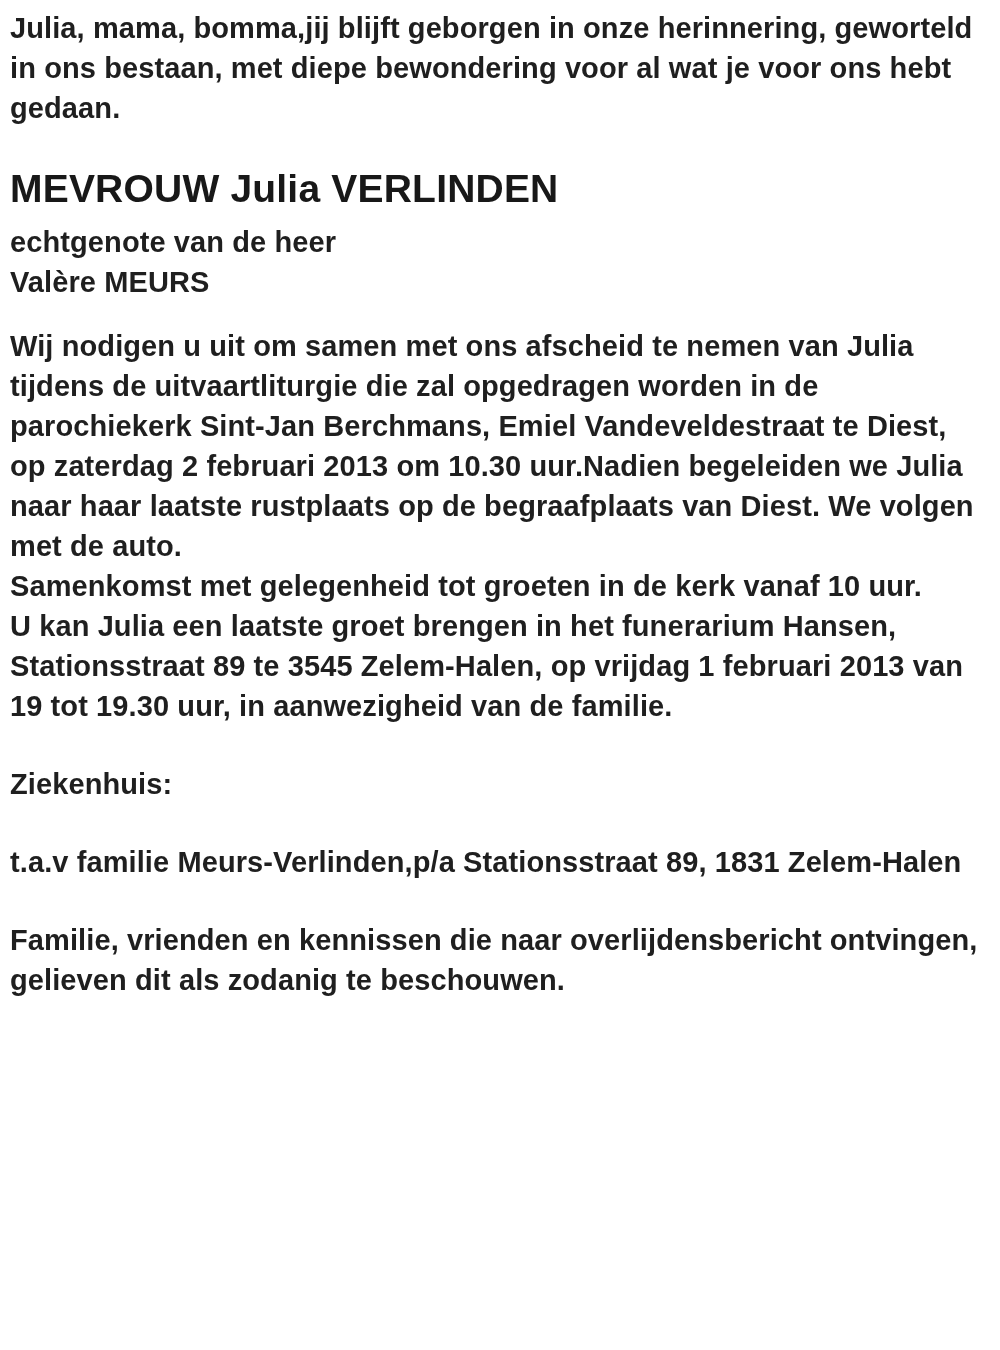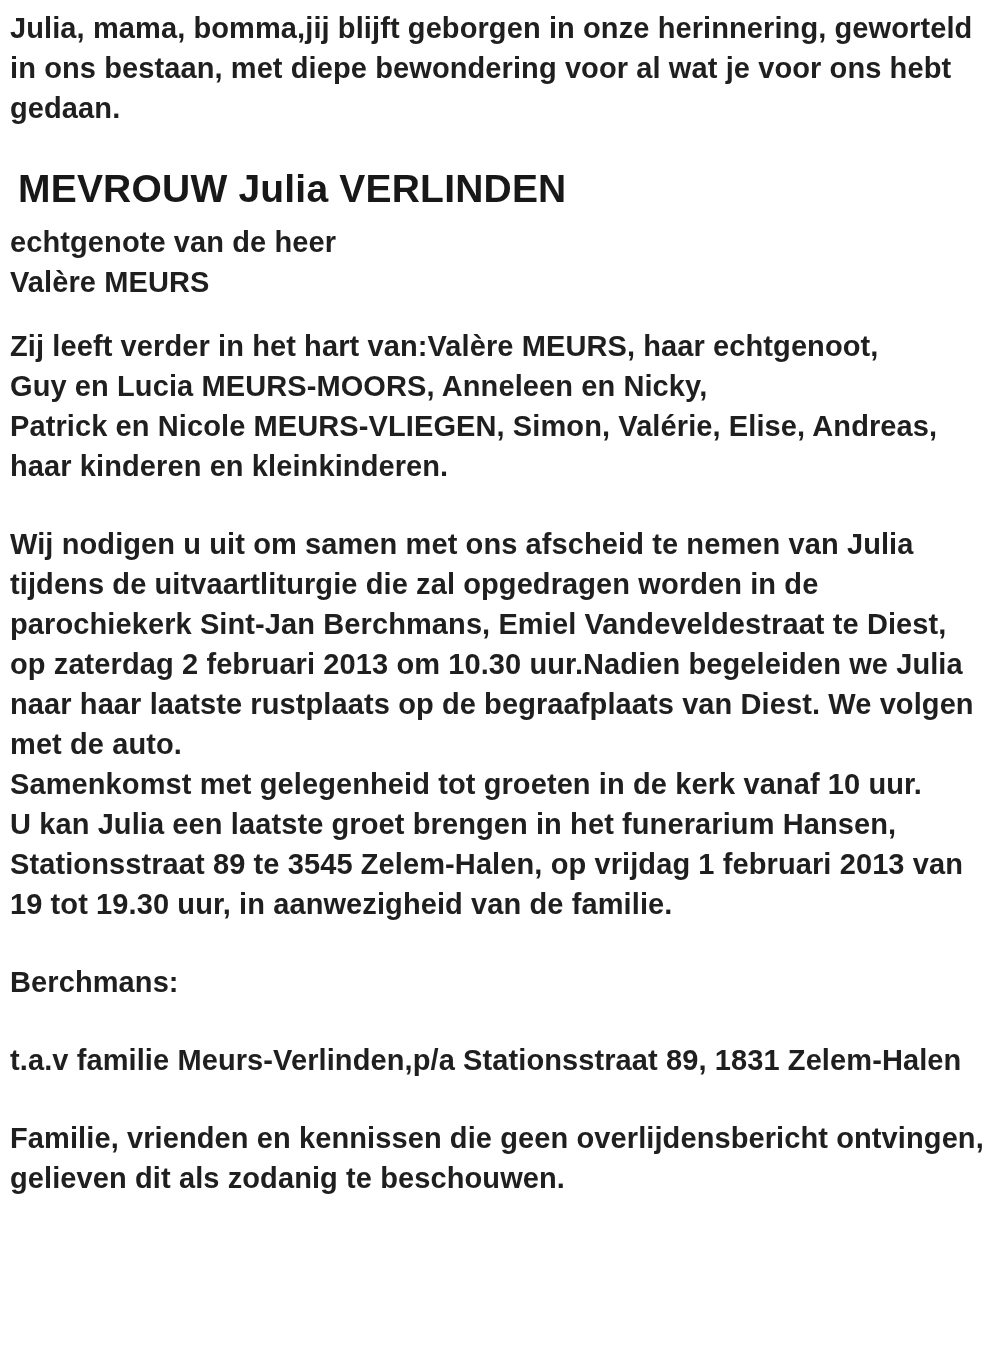--- a/index.html
+++ b/index.html
@@ -25,49 +25,45 @@
     white-space: pre-line;
     letter-spacing: 0.1px;
   }
   .para:last-child {
     margin-bottom: 0;
   }
   .doc-title {
     font-size: 39px;
     line-height: 46px;
     font-weight: 700;
-    margin: 0 0 10px 8px;
+    margin: 0 0 10px 0;
     color: #181818;
     letter-spacing: 0.2px;
   }
   .subtitle {
     margin-bottom: 24px;
   }
 </style>
 </head>
 <body>
 
 <div class="page">
 
   <p class="para">Julia, mama, bomma,jij blijft geborgen in onze herinnering, geworteld in ons bestaan, met diepe bewondering voor al wat je voor ons hebt gedaan.</p>
 
   <h1 class="doc-title">MEVROUW Julia VERLINDEN</h1>
 
   <p class="para subtitle">echtgenote van de heer
 Valère MEURS</p>
 
 
-  <p class="para">Zij leeft verder in het hart van:Valère MEURS, haar echtgenoot,
-Guy en Lucia MEURS-MOORS, Anneleen en Nicky,
-Patrick en Nicole MEURS-VLIEGEN, Simon, Valérie, Elise, Andreas,
-haar kinderen en kleinkinderen.</p>
 
   <p class="para">Wij nodigen u uit om samen met ons afscheid te nemen van Julia tijdens de uitvaartliturgie die zal opgedragen worden in de parochiekerk Sint-Jan Berchmans, Emiel Vandeveldestraat te Diest, op zaterdag 2 februari 2013 om 10.30 uur.Nadien begeleiden we Julia naar haar laatste rustplaats op de begraafplaats van Diest. We volgen met de auto.
 Samenkomst met gelegenheid tot groeten in de kerk vanaf 10 uur.
 U kan Julia een laatste groet brengen in het funerarium Hansen, Stationsstraat 89 te 3545 Zelem-Halen, op vrijdag 1 februari 2013 van 19 tot 19.30 uur, in aanwezigheid van de familie.</p>
 
-  <p class="para">Berchmans:</p>
+  <p class="para">Ziekenhuis:</p>
 
   <p class="para">t.a.v familie Meurs-Verlinden,p/a Stationsstraat 89, 1831 Zelem-Halen</p>
 
-  <p class="para">Familie, vrienden en kennissen die geen overlijdensbericht ontvingen, gelieven dit als zodanig te beschouwen.</p>
+  <p class="para">Familie, vrienden en kennissen die naar overlijdensbericht ontvingen, gelieven dit als zodanig te beschouwen.</p>
 
 </div>
 
 </body></html>

